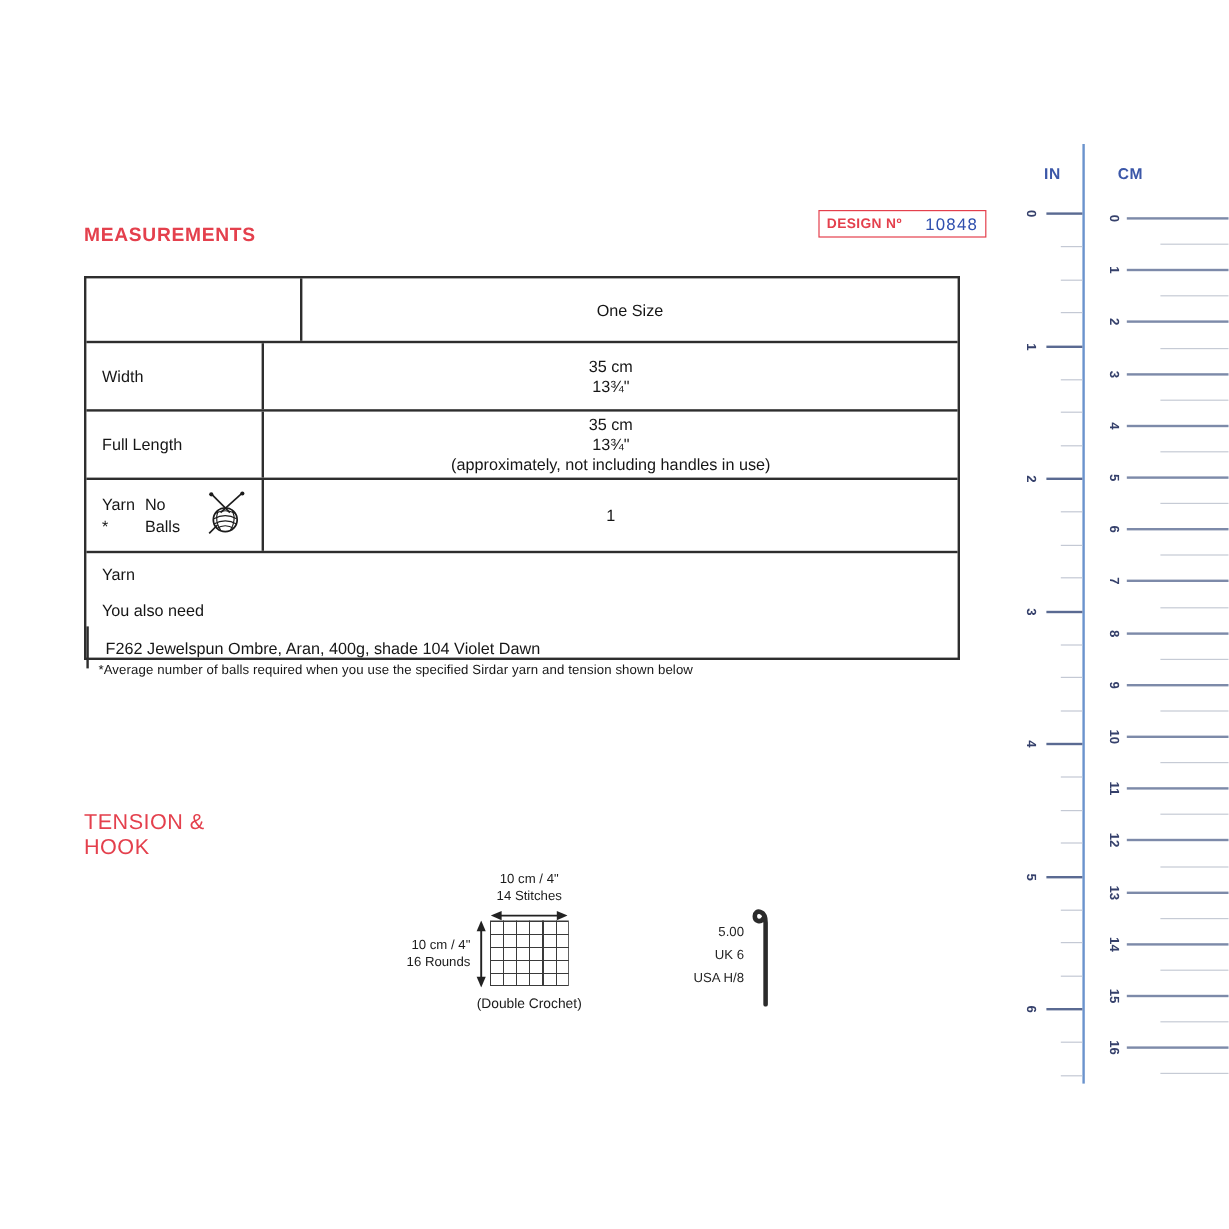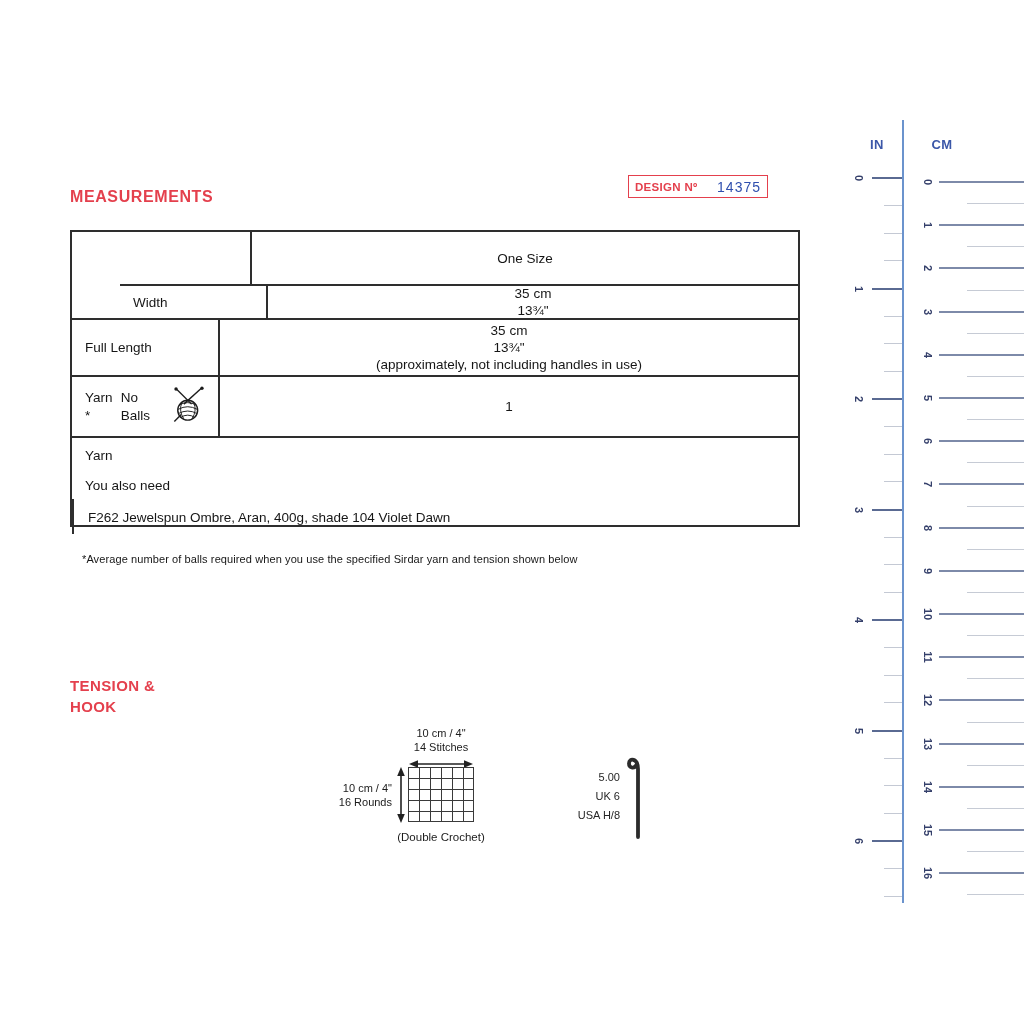--- a/index.html
+++ b/index.html
@@ -6,36 +6,36 @@
     --accent-red:#e4404d; --design-number-blue:#2f4fae; --ruler-label-blue:#3b57a8;
     --ruler-line-blue:#6b93cd; --ruler-number-navy:#35406b; --ink:#161616;
   }
   html,body{margin:0;padding:0;background:#fff;}
   .page{position:relative;width:1024px;height:1024px;background:#ffffff;overflow:hidden;
         font-family:"Liberation Sans",sans-serif;color:var(--ink);}
   .abs{position:absolute;}
 
   
   .red-heading{color:var(--accent-red);font-weight:bold;font-size:16px;letter-spacing:.6px;}
-  .tension-heading{color:var(--accent-red);font-weight:bold;font-size:15px;letter-spacing:.4px;line-height:21px;}
-
-  
-  .design-box{left:628px;top:175px;width:140px;height:23px;border:1.5px solid var(--accent-red);
+  .tension-heading{color:var(--accent-red);font-weight:normal;font-size:18px;letter-spacing:.4px;line-height:21px;}
+
+  
+  .design-box{left:682px;top:175px;width:140px;height:23px;border:1.5px solid var(--accent-red);
     display:flex;align-items:center;justify-content:space-between;padding:0 6px;box-sizing:border-box;gap:12px;}
   .design-label{color:var(--accent-red);font-weight:bold;font-size:11.5px;letter-spacing:.3px;}
   .design-number{color:var(--design-number-blue);font-size:14px;letter-spacing:1px;}
 
   
   .m-table{left:70px;top:230px;width:730px;border:2px solid #2e2e2e;box-sizing:border-box;background:#fff;}
   .m-row{display:flex;border-top:2px solid #2e2e2e;box-sizing:border-box;}
   .m-row:first-child{border-top:none;}
   .m-label{width:146px;box-sizing:border-box;padding:6px 6px 6px 13px;display:flex;flex-direction:column;justify-content:center;font-size:13.5px;}
   .m-value{flex:1;border-left:2px solid #2e2e2e;box-sizing:border-box;display:flex;flex-direction:column;justify-content:center;align-items:center;text-align:center;font-size:13.5px;line-height:17px;padding:4px 8px;}
   .m-value-left{align-items:flex-start;text-align:left;justify-content:flex-start;padding:10px 8px 8px 14px;}
-  .h-header{height:52px;padding-left:32px;} .h-width{height:34px;margin-left:48px;} .h-full{height:57px;} .h-yarn{height:61px;} .h-need{height:89px;flex-direction:column;}
+  .h-header{height:52px;padding-left:32px;} .h-width{height:57px;} .h-full{height:57px;} .h-yarn{height:61px;} .h-need{height:89px;flex-direction:column;}
   .label-with-icon{flex-direction:row;align-items:center;justify-content:space-between;padding-right:10px;}
   .yarn-label-lines{display:flex;flex-direction:row;line-height:18px;}
   .need-labels{justify-content:flex-start;padding-top:10px;}
   .need-label-2{margin-top:15px;}
   .need-value-2{margin-top:9px;max-width:480px;}
 
   .footnote{left:82px;top:553px;font-size:11px;letter-spacing:.1px;}
 
   
   .small-label{font-size:11px;line-height:13.5px;color:#1b1b1b;}
@@ -61,21 +61,21 @@
 </style>
 </head>
 <body>
 
 <div class="page">
 
   <div class="abs red-heading" style="left:70px;top:188px;">MEASUREMENTS</div>
 
   <div class="abs design-box">
     <span class="design-label">DESIGN Nº</span>
-    <span class="design-number">14375</span>
+    <span class="design-number">10848</span>
   </div>
 
   <div class="abs m-table">
     <div class="m-row h-header">
       <div class="m-label"></div>
       <div class="m-value">One Size</div>
     </div>
     <div class="m-row h-width">
       <div class="m-label">Width</div>
       <div class="m-value">

